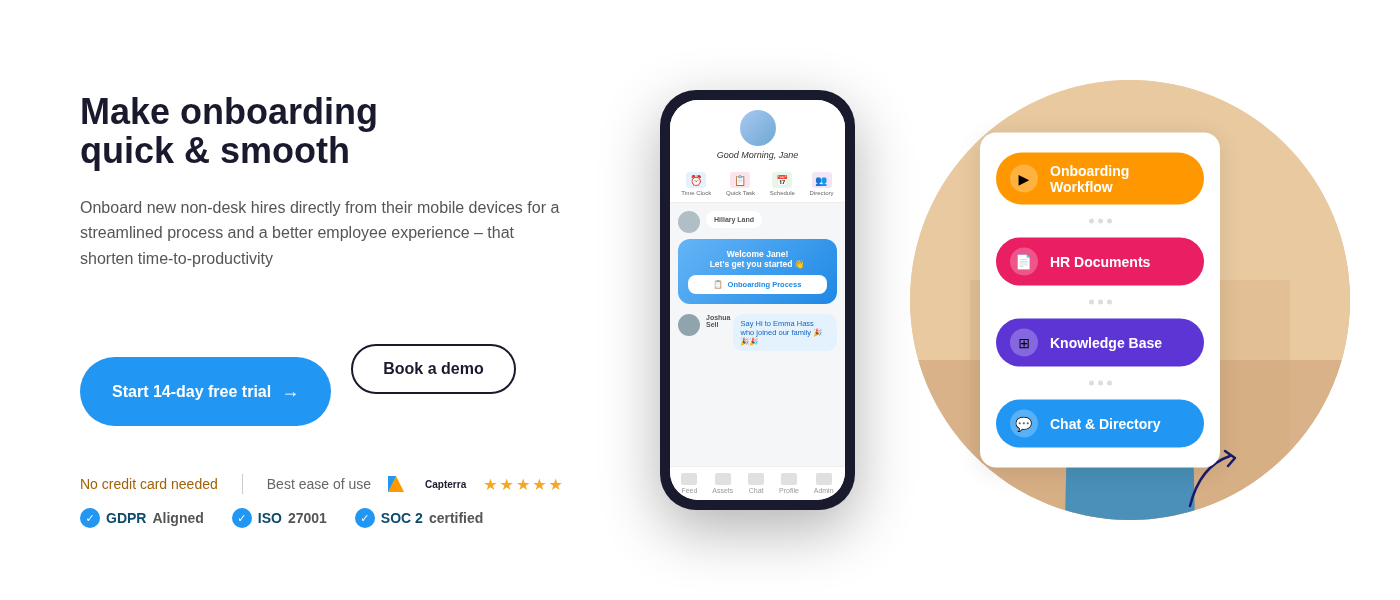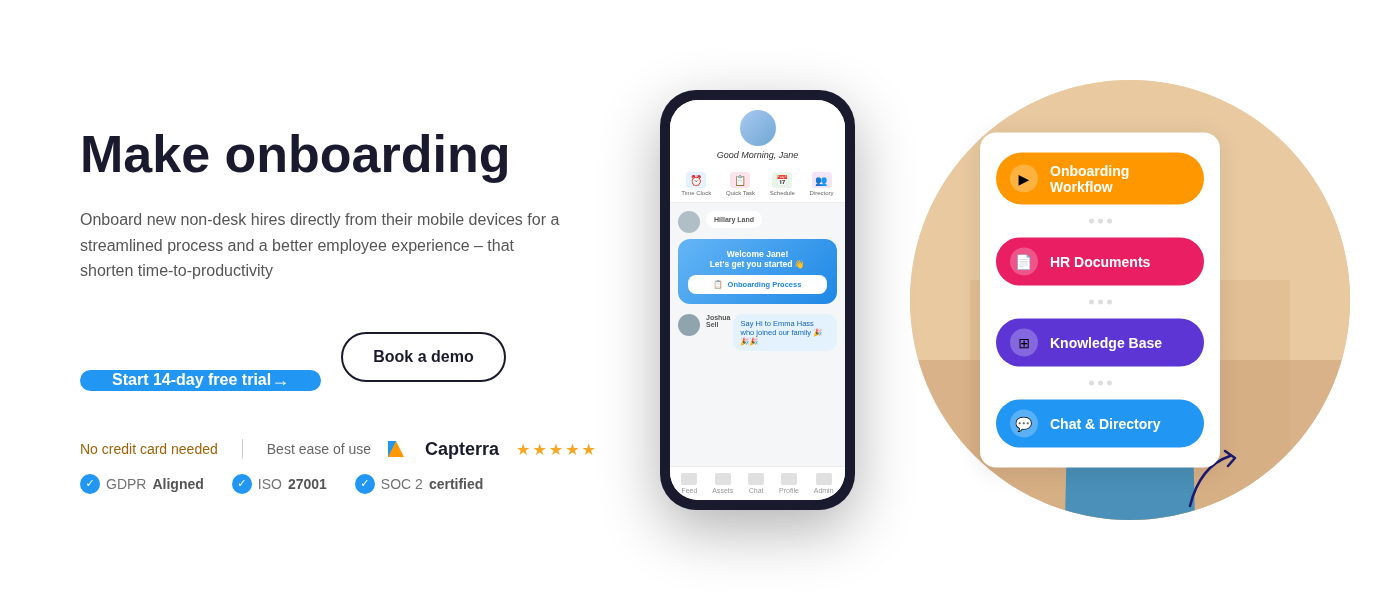--- a/index.html
+++ b/index.html
@@ -18,21 +18,21 @@
       display: flex;
       align-items: center;
       padding: 0 80px;
       position: relative;
     }
     .left-section {
       flex: 0 0 520px;
       padding-top: 20px;
     }
     .headline {
-      font-size: 52px;
+      font-size: 36px;
       font-weight: 800;
       color: #1a1a2e;
       line-height: 1.1;
       margin-bottom: 24px;
     }
     .subtext {
       font-size: 16px;
       color: #555;
       line-height: 1.6;
       max-width: 480px;
@@ -42,27 +42,27 @@
       display: flex;
       gap: 20px;
       align-items: center;
       margin-bottom: 48px;
     }
     .btn-primary {
       background: #2196f3;
       color: white;
       border: none;
       border-radius: 50px;
-      padding: 0 32px;
+      padding: 24px 32px;
       font-size: 16px;
       font-weight: 600;
       cursor: pointer;
       display: flex;
       align-items: center;
-      gap: 0;
+      gap: 10px;
       white-space: nowrap;
       margin-top: 46px;
     }
     .btn-primary .arrow {
       font-size: 18px;
     }
     .btn-secondary {
       background: transparent;
       color: #1a1a2e;
       border: 2px solid #1a1a2e;
@@ -119,22 +119,22 @@
       height: 20px;
       background: #2196f3;
       border-radius: 50%;
       display: flex;
       align-items: center;
       justify-content: center;
       color: white;
       font-size: 11px;
     }
     .badge .badge-label {
-      font-weight: 400;
-      color: #737373;
+      font-weight: 700;
+      color: #0c4a6e;
     }
     .badge .badge-sub {
       color: #555;
       font-weight: 700;
       text-align: right;
     }
 
     
     .right-section {
       flex: 1;
@@ -364,21 +364,21 @@
     }
 
     
     .arrow-decoration {
       position: absolute;
       right: 60px;
       bottom: 80px;
       z-index: 5;
     }
     .capterra-text {
-      font-size: 18px;
+      font-size: 10px;
       font-weight: 700;
       color: #1a1a2e;
     }
     .capterra-flag-shape {
       display: inline-block;
       width: 0;
       height: 0;
       border-left: 8px solid #2196f3;
       border-right: 8px solid transparent;
       border-bottom: 16px solid #ff9800;
@@ -387,20 +387,21 @@
     }
   </style>
 </head>
 <body>
 
 <div class="container">
 
   <div class="left-section">
     <h1 class="headline">
       <span>Make onboarding</span><br>
+      <span>quick &amp; smooth</span>
     </h1>
     <p class="subtext">Onboard new non-desk hires directly from their mobile devices for a streamlined process and a better employee experience – that shorten time-to-productivity</p>
 
     <div class="cta-buttons">
       <button class="btn-primary">
         <span>Start 14-day free trial</span>
         <span class="arrow">→</span>
       </button>
       <button class="btn-secondary">
         <span>Book a demo</span>

